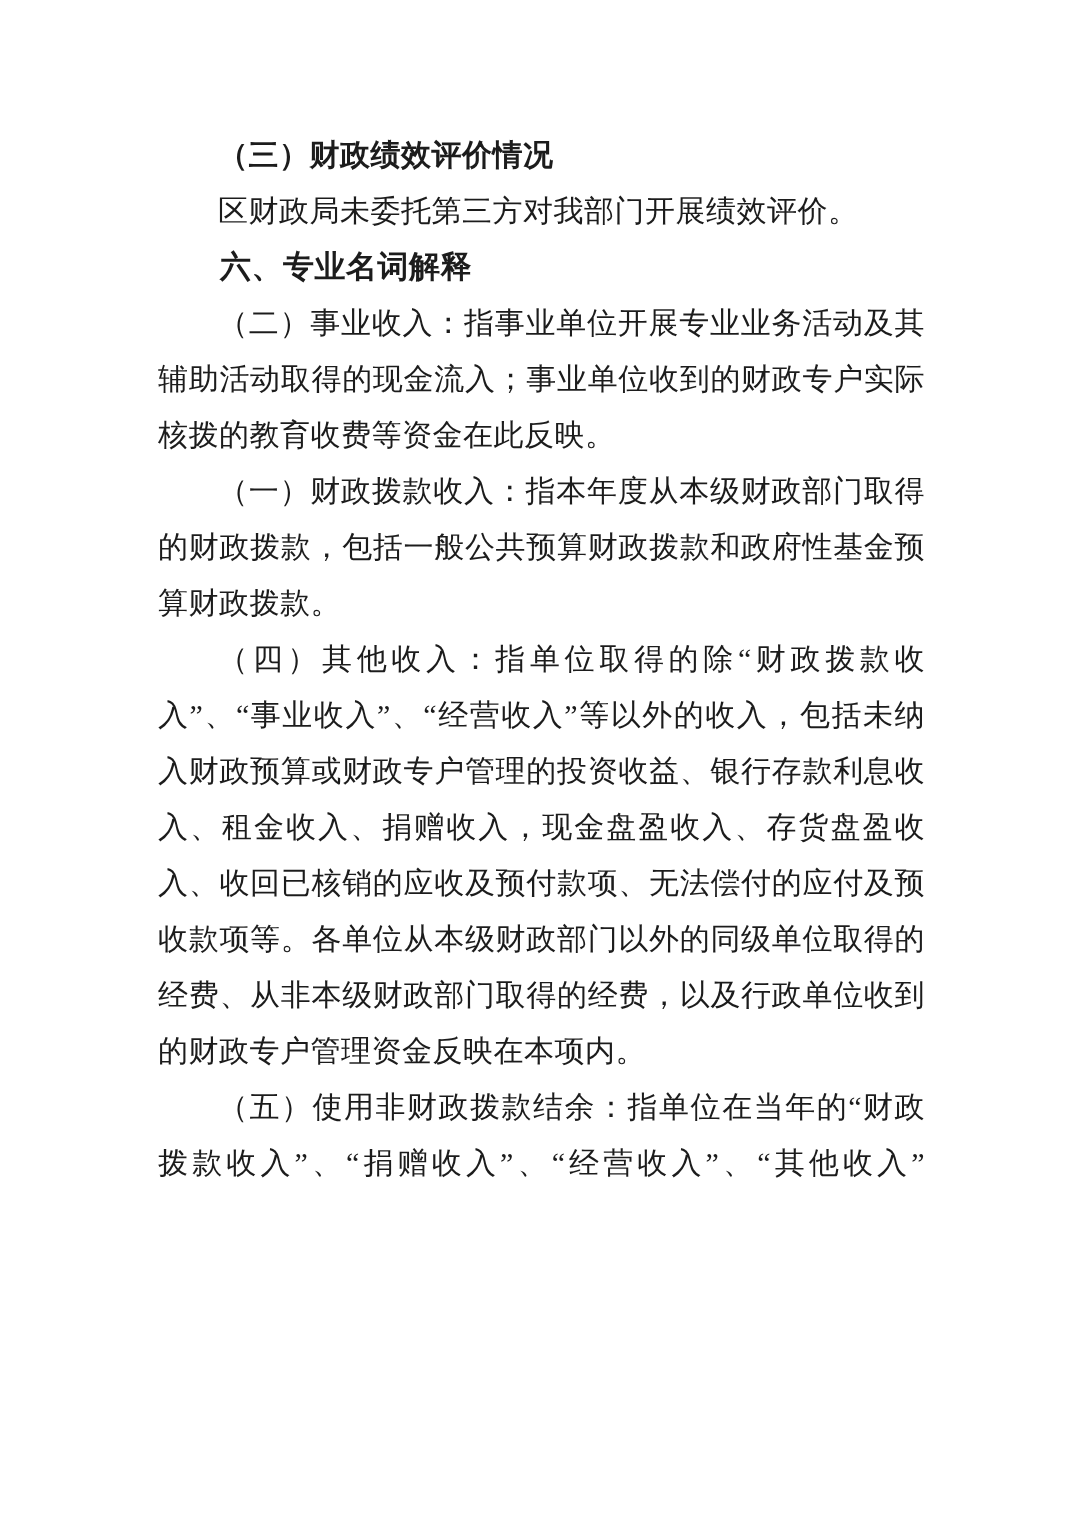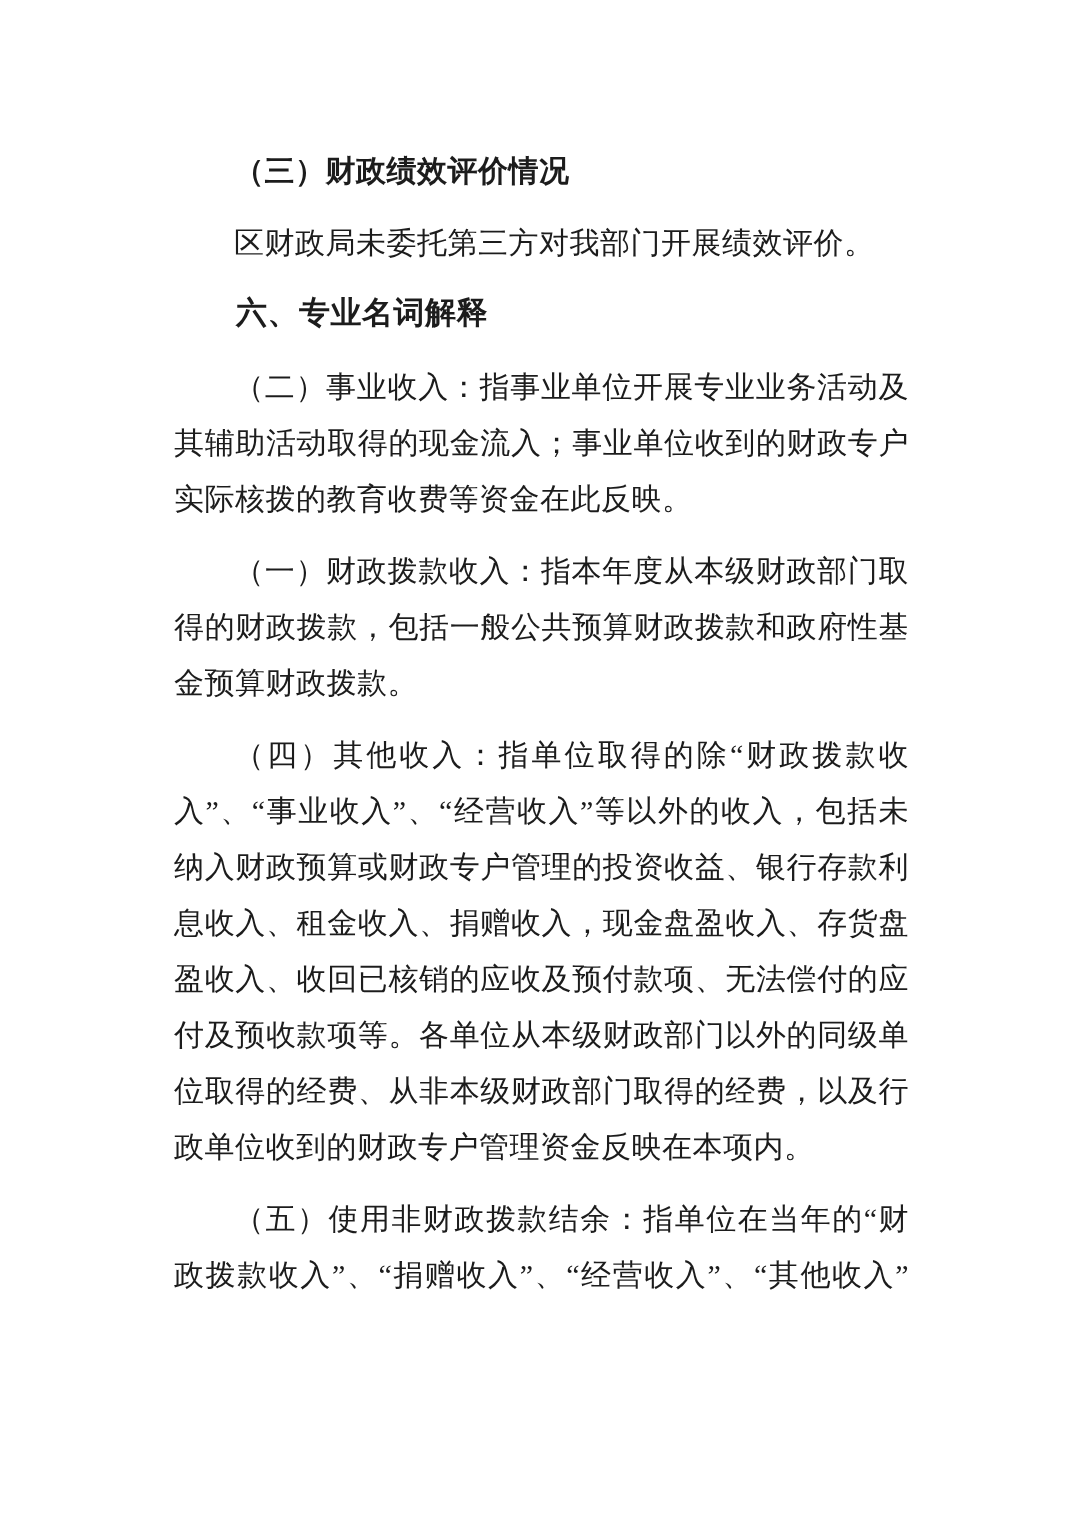--- a/index.html
+++ b/index.html
@@ -15,32 +15,32 @@
     color: #1c1c1c;
   }
   .doc-page {
     box-sizing: border-box;
     width: 1075px;
     height: 1521px;
     padding: 127px 150px 0 158px;
     background: #ffffff;
   }
   .doc-page p {
-    margin: 16px;
+    margin: 0;
     font-size: 30px;
     line-height: 56px;
     text-align: justify;
     text-indent: 2em;
     letter-spacing: 0.5px;
   }
   .subheading-serif {
     font-weight: bold;
   }
   .heading-sans {
-    font-family: Liberation Mono, monospace;
+    font-family: Liberation Sans, sans-serif;
     font-weight: bold;
     font-size: 31px !important;
   }
   .stretch-last-line {
     text-align-last: justify;
   }
 </style>
 </head>
 <body>
 

